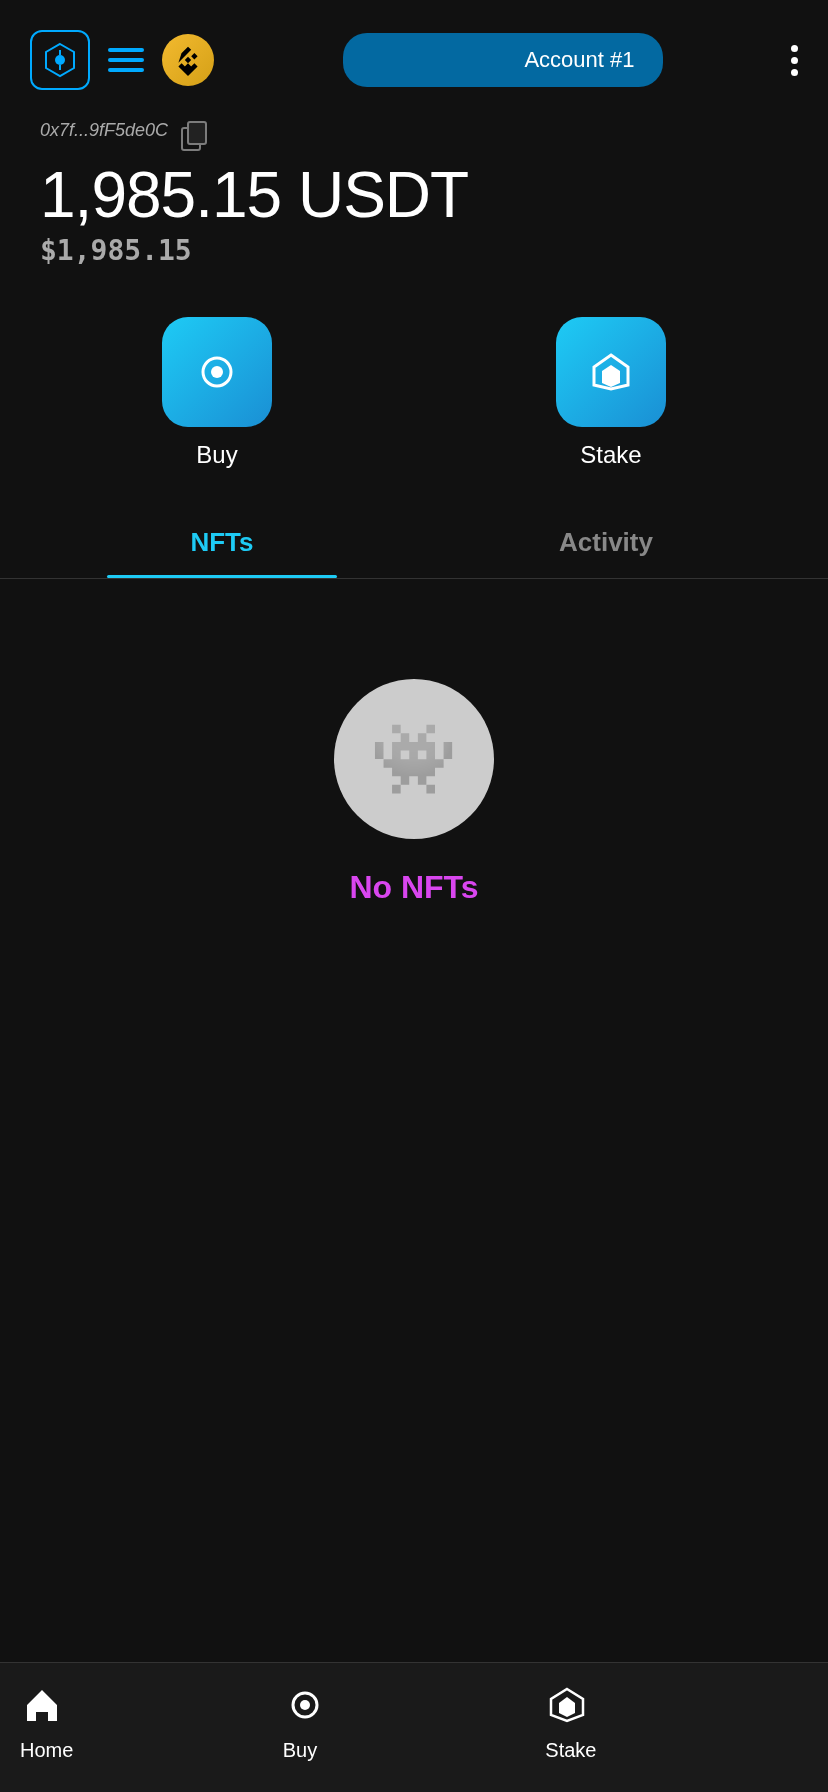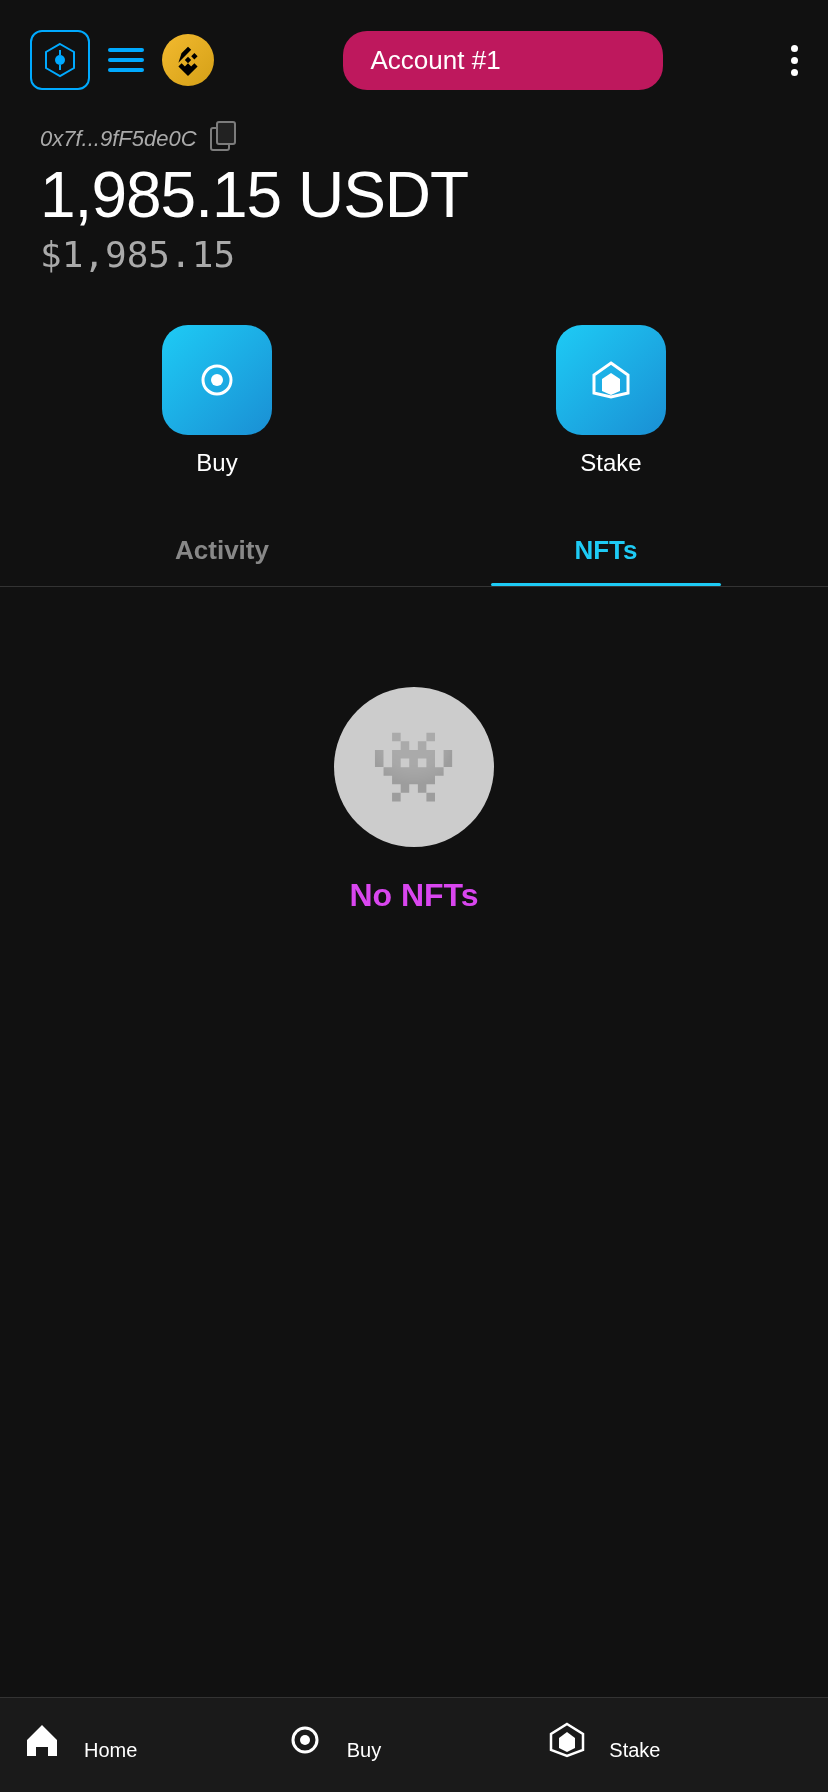--- a/index.html
+++ b/index.html
@@ -38,67 +38,68 @@
       display: block; width: 36px; height: 4px;
       background: #00aaff; border-radius: 2px;
     }
     .binance-coin {
       width: 52px; height: 52px; border-radius: 50%;
       background: linear-gradient(135deg, #F3BA2F, #D4a017);
       display: flex; align-items: center; justify-content: center;
       font-weight: bold; font-size: 22px; color: #000;
     }
     .account-button {
-      background: #be185d;
+      background: #0369a1;
       border: none;
       color: #ffffff;
       padding: 14px 28px;
       border-radius: 24px;
-      font-size: 26px;
+      font-size: 22px;
       cursor: pointer;
       flex: 1;
       max-width: 320px;
-      text-align: left;
+      text-align: right;
     }
     .more-icon {
       display: flex; flex-direction: column; gap: 5px;
       align-items: center; cursor: pointer;
     }
     .more-icon span {
       display: block; width: 7px; height: 7px;
       background: #ffffff; border-radius: 50%;
     }
 
     
     .wallet-info {
       padding: 10px 40px 30px 40px;
     }
     .wallet-address {
-      font-size: 22px;
+      font-size: 18px;
       color: #aaaaaa;
       margin-bottom: 8px;
       font-style: italic;
-      display: flex; align-items: flex-end; gap: 10px;
+      display: flex; align-items: flex-start; gap: 10px;
     }
     .copy-icon {
       width: 32px; height: 32px;
       opacity: 0.7;
     }
     .balance-main {
       font-size: 64px;
       font-weight: 400;
       color: #ffffff;
       letter-spacing: -1px;
       line-height: 1.1;
     }
     .balance-usd {
-      font-size: 36px;
+      font-size: 28px;
       color: #aaaaaa;
       margin-top: 4px;
       font-family: monospace;
+      font-weight: bold;
     }
 
     
     .action-buttons {
       display: flex;
       justify-content: space-around;
       padding: 20px 30px 30px 30px;
       gap: 20px;
     }
     .action-btn {
@@ -170,21 +171,21 @@
       position: fixed;
       bottom: 0;
       width: 828px;
       background: #1a1a1a;
       border-top: 1px solid #333333;
       display: flex;
       justify-content: space-around;
       padding: 20px 20px 30px 20px;
     }
     .nav-item {
-      display: flex; flex-direction: row; align-items: flex-end; gap: 20px;
+      display: flex; flex-direction: column; align-items: flex-start; gap: 12px;
       cursor: pointer; flex: 1;
     }
     .nav-item-icon {
       width: 44px; height: 44px;
       display: flex; align-items: center; justify-content: center;
     }
     .nav-item-icon svg { width: 40px; height: 40px; fill: #ffffff; }
     .nav-item-label {
       font-size: 20px; color: #ffffff;
     }
@@ -258,25 +259,25 @@
       <svg viewBox="0 0 50 50">
           <polygon points="25,8 42,20 42,38 25,42 8,38 8,20" fill="none" stroke="white" stroke-width="3"></polygon>
           <polygon points="25,18 34,24 34,36 25,40 16,36 16,24" fill="white"></polygon>
         </svg>
     </div>
     <span class="action-btn-label">Stake</span>
   </div>
 </div>
 
 <div class="tabs">
+  <div class="tab active">
+    <span>NFTs</span>
+  </div>
   <div class="tab">
     <span>Activity</span>
-  </div>
-  <div class="tab active">
-    <span>NFTs</span>
   </div>
 </div>
 
 <div class="no-nfts-container">
   <div class="no-nfts-icon">
     <span class="pixel-alien">👾</span>
   </div>
   <div class="no-nfts-text">No NFTs</div>
 </div>
 

